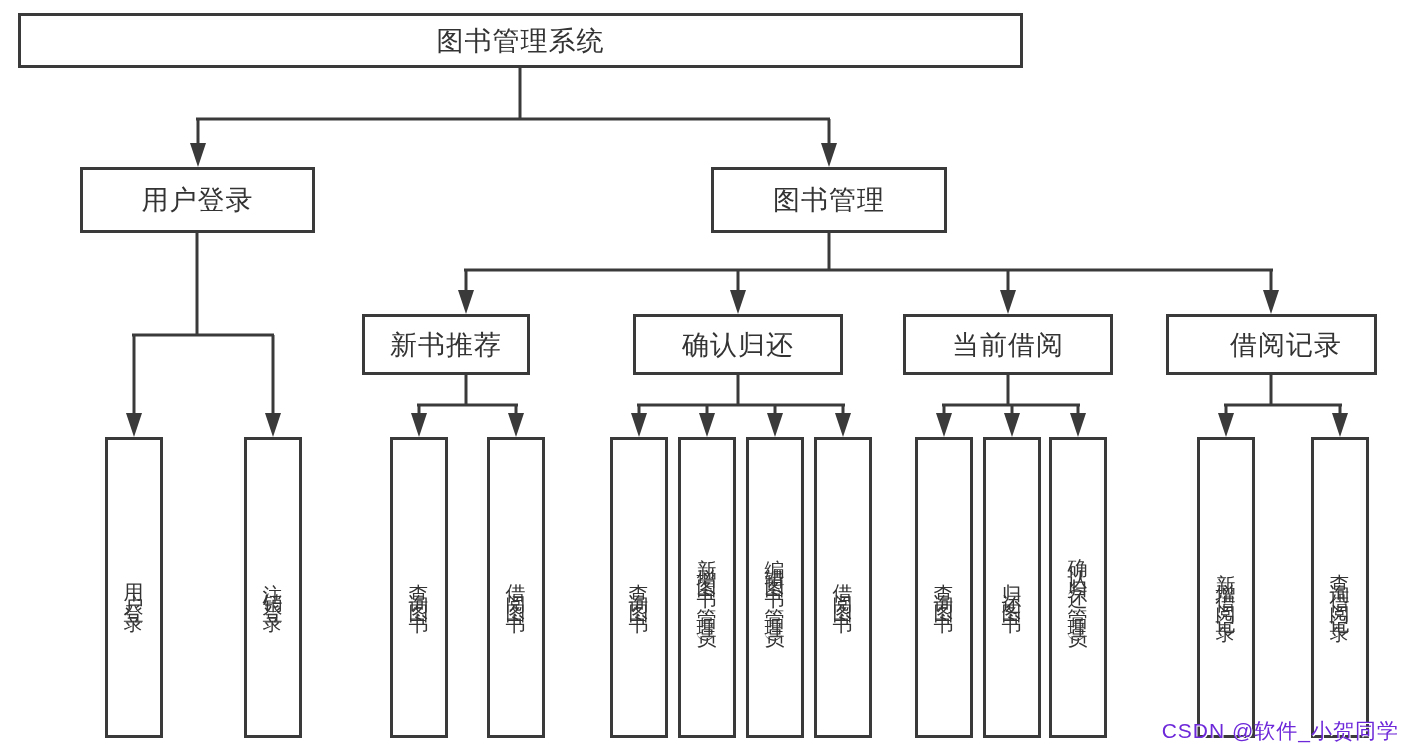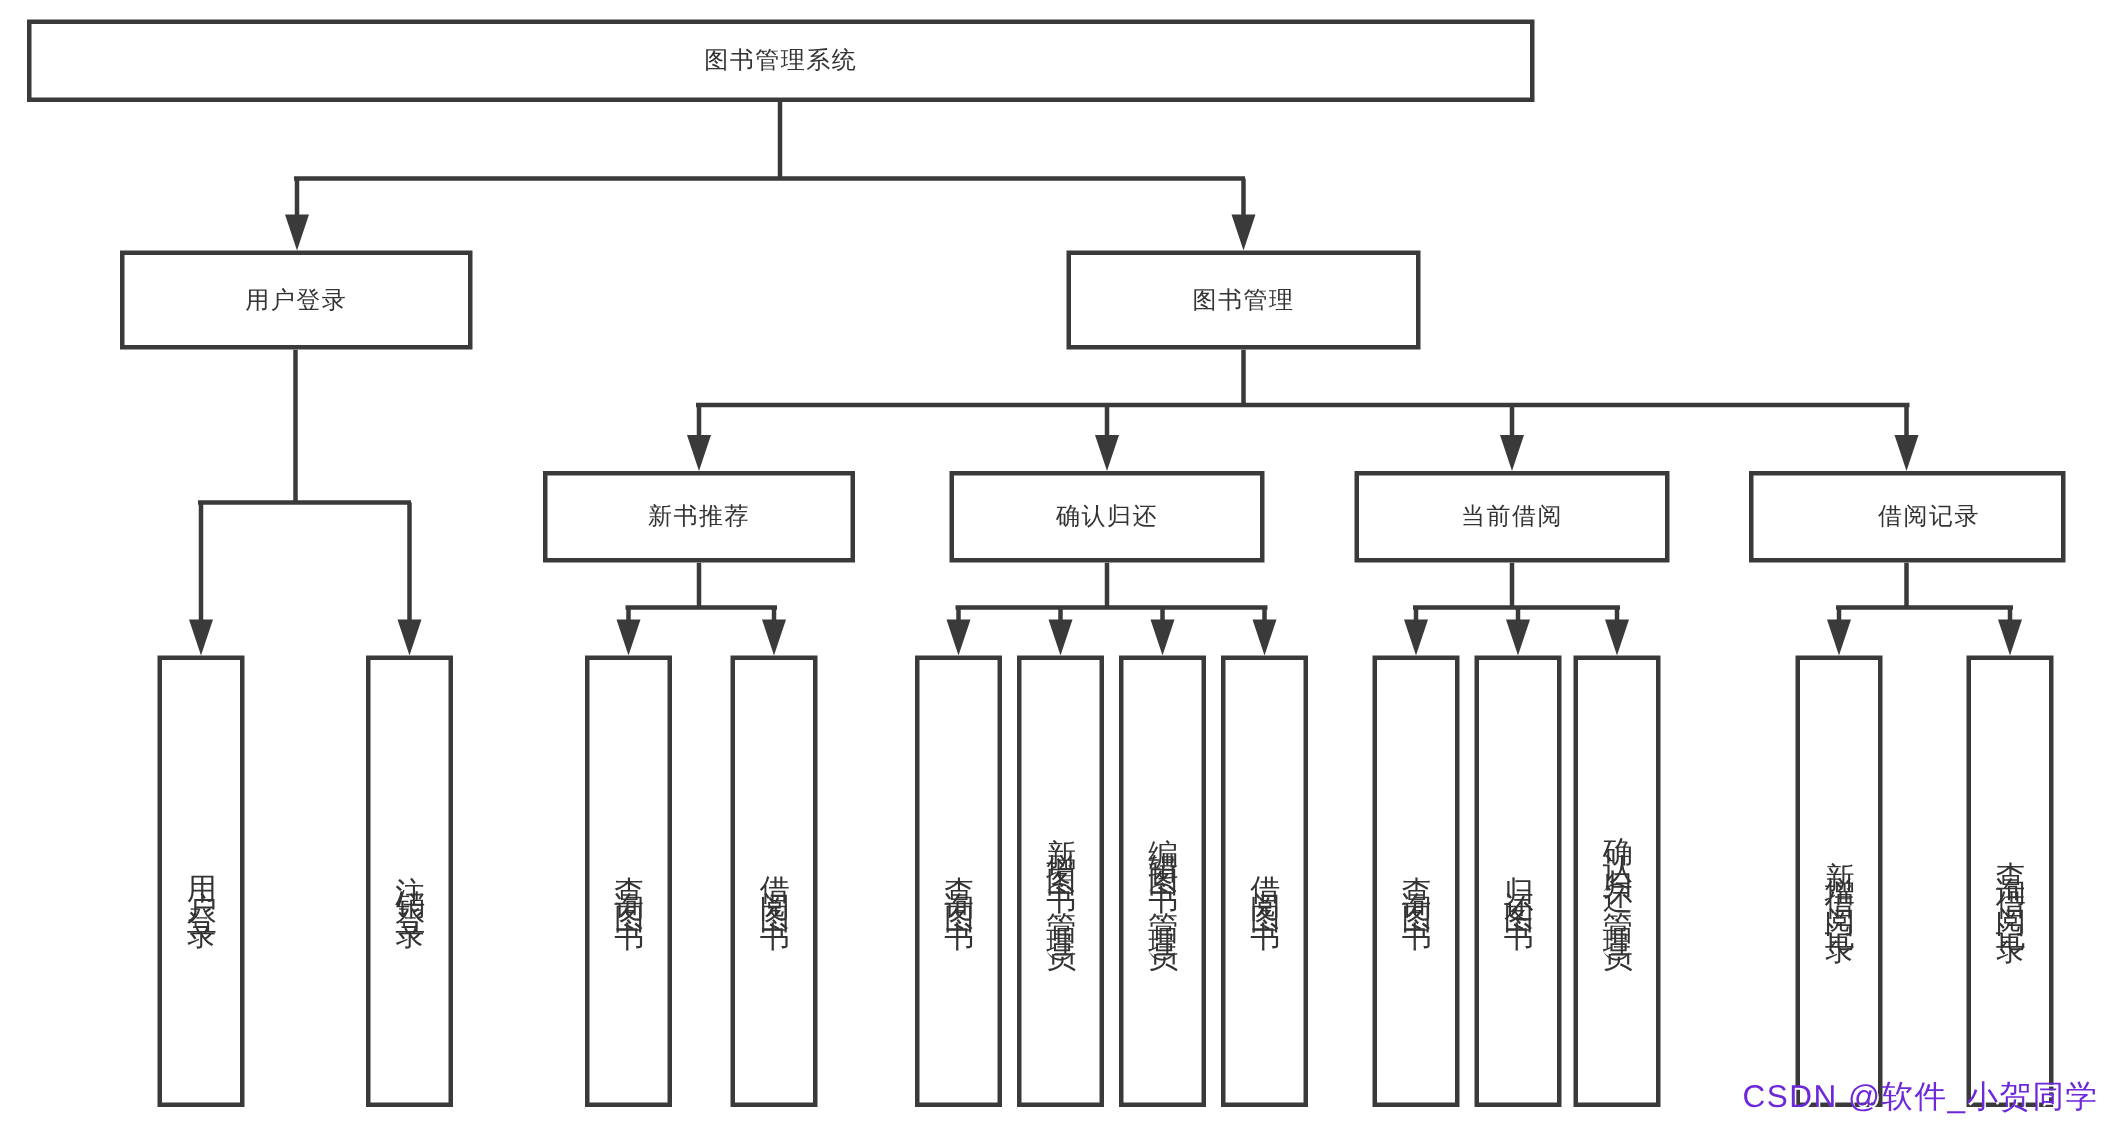--- a/index.html
+++ b/index.html
@@ -24,21 +24,21 @@
   .node {
     position: absolute;
     box-sizing: border-box;
     border: 3px solid #3a3a3a;
     background: #ffffff;
     color: #333333;
     display: flex;
     align-items: center;
     justify-content: center;
     z-index: 2;
-    font-size: 16px;
+    font-size: 27px;
     letter-spacing: 1px;
   }
   .hnode {
     white-space: nowrap;
   }
   .vnode {
     writing-mode: vertical-rl;
     text-orientation: mixed;
     font-size: 20px;
     letter-spacing: 10px;
@@ -134,21 +134,21 @@
     <span>图书管理系统</span>
   </div>
 
   <div class="node hnode" style="left:80px; top:167px; width:235px; height:66px;">
     <span>用户登录</span>
   </div>
   <div class="node hnode" style="left:711px; top:167px; width:236px; height:66px;">
     <span>图书管理</span>
   </div>
 
-  <div class="node hnode" style="left:362px; top:314px; width:208px; height:61px;">
+  <div class="node hnode" style="left:362px; top:314px; width:168px; height:61px;">
     <span>新书推荐</span>
   </div>
   <div class="node hnode" style="left:633px; top:314px; width:210px; height:61px;">
     <span>确认归还</span>
   </div>
   <div class="node hnode" style="left:903px; top:314px; width:210px; height:61px;">
     <span>当前借阅</span>
   </div>
   <div class="node hnode" style="left:1166px; top:314px; width:211px; height:61px;padding-left:29px;">
     <span>借阅记录</span>

